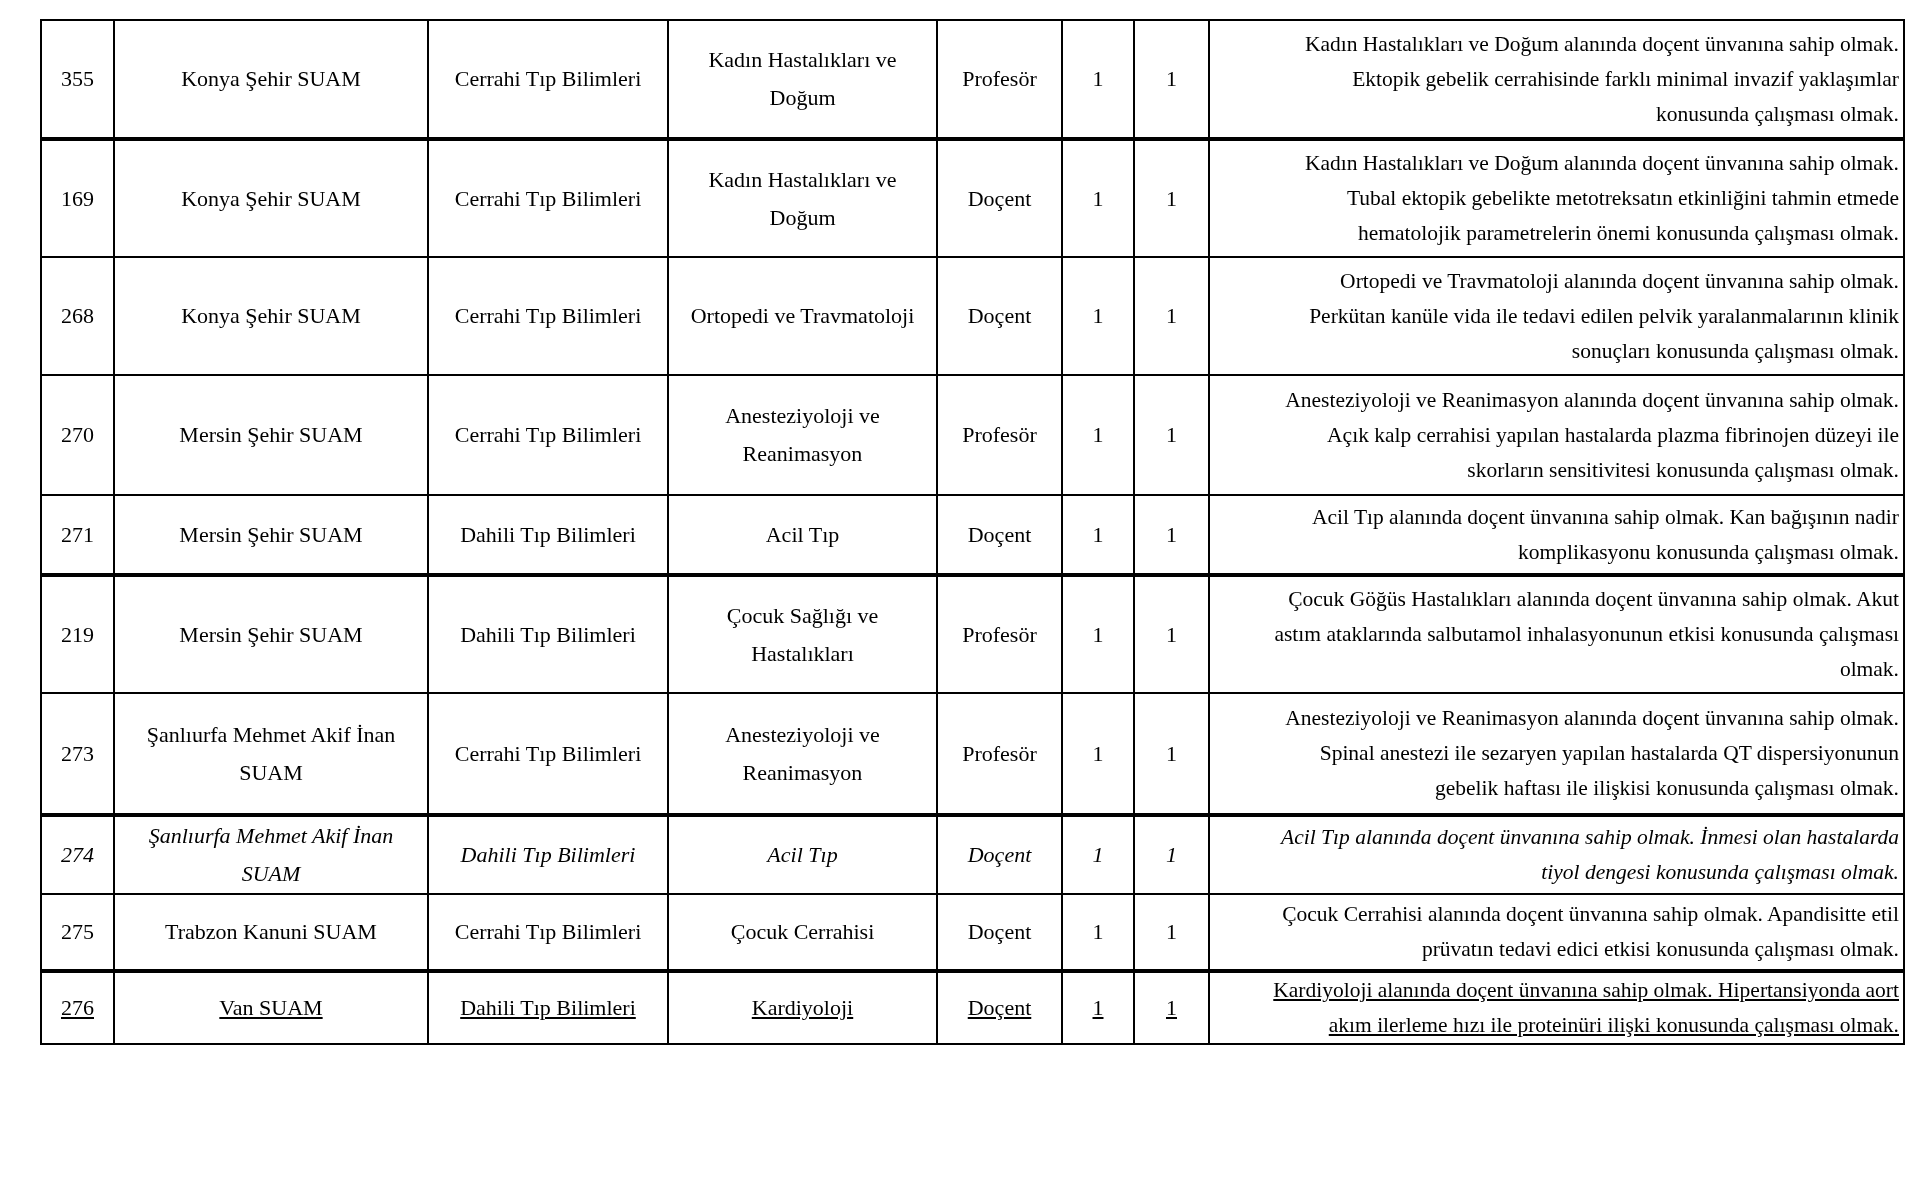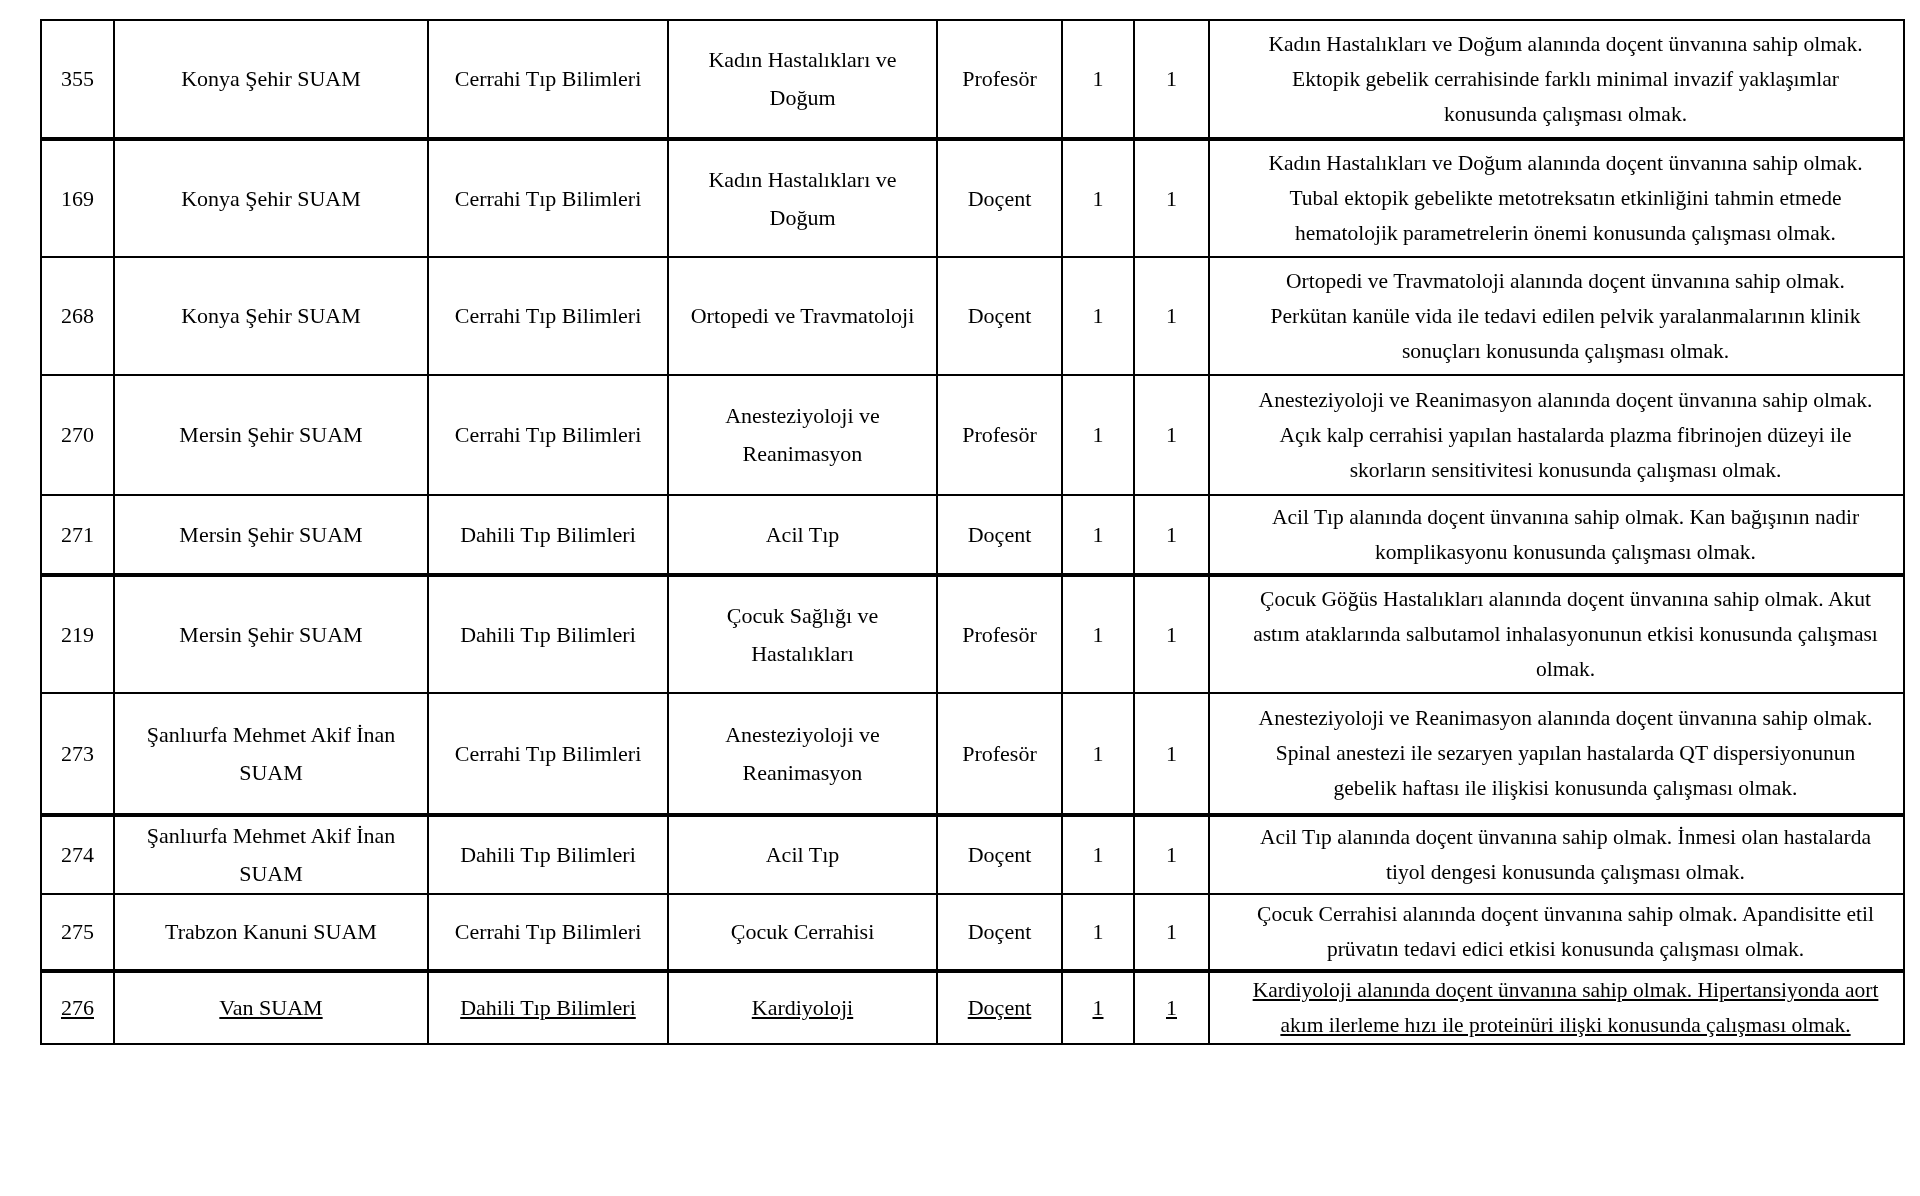--- a/index.html
+++ b/index.html
@@ -38,21 +38,21 @@
     line-height: 38px;
     color: #000;
     white-space: pre-line;
     overflow: hidden;
     padding: 0 4px;
   }
   table.positions tr.thick td {
     border-bottom-width: 4px;
   }
   table.positions td.description-cell {
-    text-align: center;
+    text-align: right;
     font-size: 21.5px;
     line-height: 35px;
     white-space: pre;
     padding: 0 4px 0 22px;
   }
   .footer-code {
     position: absolute;
     left: 1555px;
     top: 1191px;
     width: 260px;
@@ -160,21 +160,21 @@
           <td class="department-cell">Cerrahi Tıp Bilimleri</td>
           <td class="specialty-cell">Anesteziyoloji ve
 Reanimasyon</td>
           <td class="academic-title-cell">Profesör</td>
           <td class="count-a-cell">1</td>
           <td class="count-b-cell">1</td>
           <td class="description-cell">Anesteziyoloji ve Reanimasyon alanında doçent ünvanına sahip olmak.
 Spinal anestezi ile sezaryen yapılan hastalarda QT dispersiyonunun
 gebelik haftası ile ilişkisi konusunda çalışması olmak.</td>
         </tr>
-        <tr class="thin" style="height: 77px;">
+        <tr class="thin" style="height: 77px; font-style: italic;">
           <td class="row-number-cell">274</td>
           <td class="institution-cell">Şanlıurfa Mehmet Akif İnan
 SUAM</td>
           <td class="department-cell">Dahili Tıp Bilimleri</td>
           <td class="specialty-cell">Acil Tıp</td>
           <td class="academic-title-cell">Doçent</td>
           <td class="count-a-cell">1</td>
           <td class="count-b-cell">1</td>
           <td class="description-cell">Acil Tıp alanında doçent ünvanına sahip olmak. İnmesi olan hastalarda
 tiyol dengesi konusunda çalışması olmak.</td>

